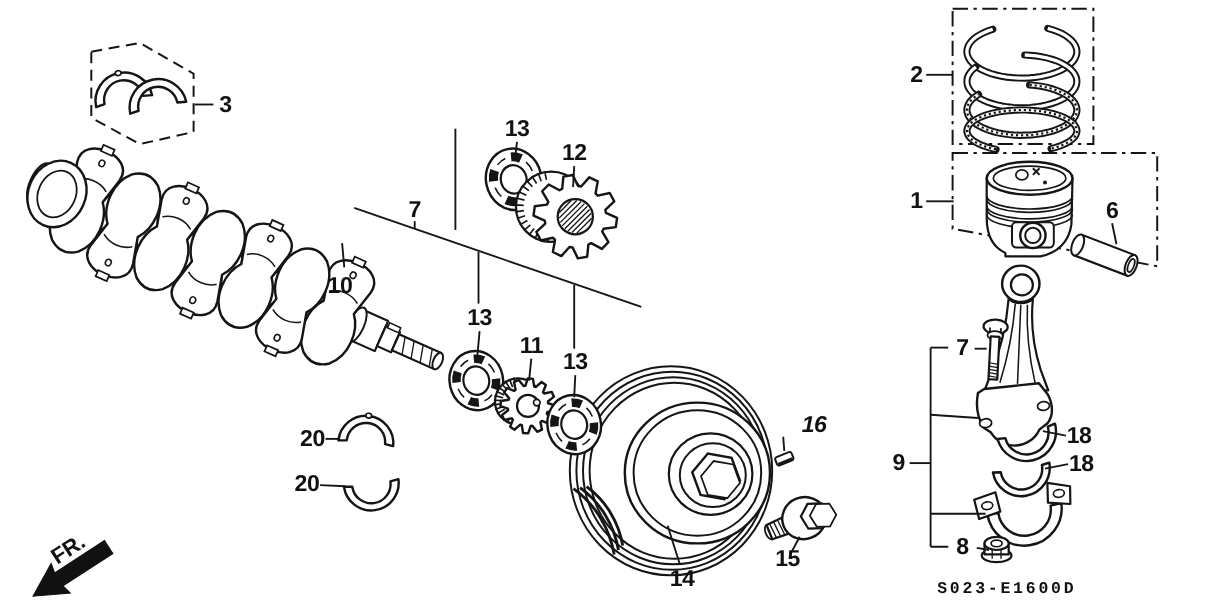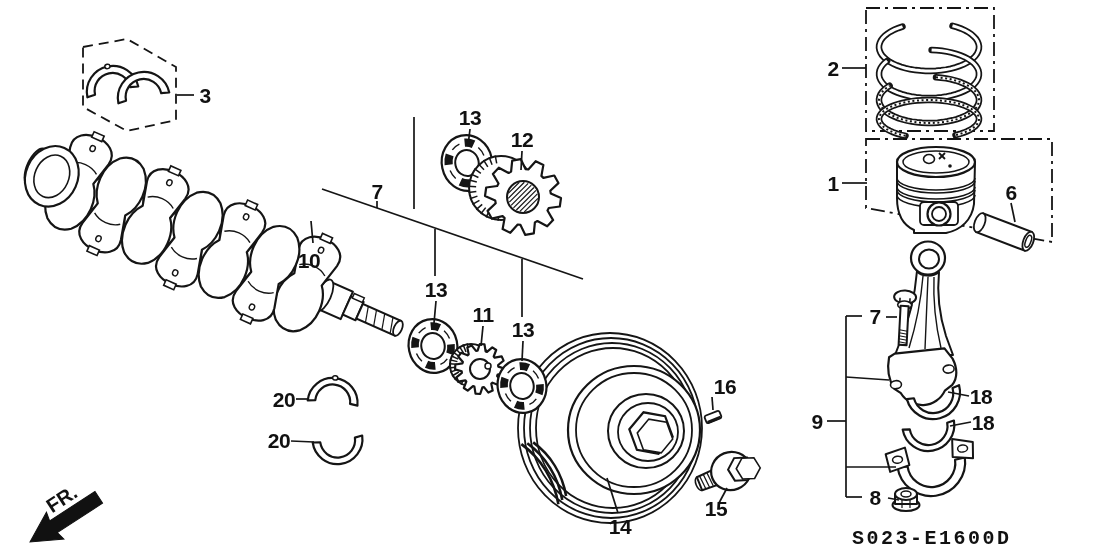--- a/index.html
+++ b/index.html
@@ -2,21 +2,21 @@
 <html><head>
 <meta charset="utf-8">
 <style>
   html,body{margin:0;padding:0;background:#fff;}
   #stage{position:relative;width:1108px;height:553px;background:#fff;overflow:hidden;
          font-family:"Liberation Sans",sans-serif;}
   #art{position:absolute;left:0;top:0;}
   .co{position:absolute;transform:translate(-50%,-50%);font-weight:bold;font-size:21px;
       color:#111;line-height:1;letter-spacing:-0.5px;white-space:nowrap;}
   #diagram-code{position:absolute;left:852px;top:527px;font-family:"Liberation Mono",monospace;
-      font-weight:bold;font-size:20px;letter-spacing:2.5px;color:#111;}
+      font-weight:bold;font-size:15px;letter-spacing:2.5px;color:#111;}
 </style>
 </head>
 <body>
 
 <div id="stage">
   <svg id="art" width="1108" height="553" viewBox="0 0 1108 553">
     <g id="boxes">
         <polygon points="83,47 127,39 176,67 176,120 127,131 83,107" fill="none" stroke="#151515" stroke-width="1.8" stroke-dasharray="10 6"></polygon>
         <rect x="866" y="8" width="128" height="123" fill="none" stroke="#151515" stroke-width="1.8" stroke-dasharray="14 5 3 5"></rect>
         <polygon points="866,139 1052,139 1052,242 866,208" fill="none" stroke="#151515" stroke-width="1.8" stroke-dasharray="14 5 3 5"></polygon>
@@ -359,21 +359,21 @@
       <div class="co" style="left: 309px; top: 228px; margin-top: 32px;">10</div>
       <div class="co" style="left: 377px; top: 191px;">7</div>
       <div class="co" style="left: 470px; top: 117px;">13</div>
       <div class="co" style="left: 522px; top: 139px;">12</div>
       <div class="co" style="left: 436px; top: 289px;">13</div>
       <div class="co" style="left: 483px; top: 314px;">11</div>
       <div class="co" style="left: 523px; top: 329px;">13</div>
       <div class="co" style="left: 284px; top: 399px;">20</div>
       <div class="co" style="left: 279px; top: 440px;">20</div>
       <div class="co" style="left: 620px; top: 526px;">14</div>
-      <div class="co" style="left: 725px; top: 386px;">16</div>
+      <div class="co" style="left: 740px; top: 386px; font-style: italic;">16</div>
       <div class="co" style="left: 716px; top: 508px;">15</div>
       <div class="co" style="left: 833px; top: 68px;">2</div>
       <div class="co" style="left: 833px; top: 183px;">1</div>
       <div class="co" style="left: 1011px; top: 192px;">6</div>
       <div class="co" style="left: 875px; top: 316px;">7</div>
       <div class="co" style="left: 817px; top: 421px;">9</div>
       <div class="co" style="left: 981px; top: 396px;">18</div>
       <div class="co" style="left: 983px; top: 422px;">18</div>
       <div class="co" style="left: 875px; top: 497px;">8</div>
     </div>

